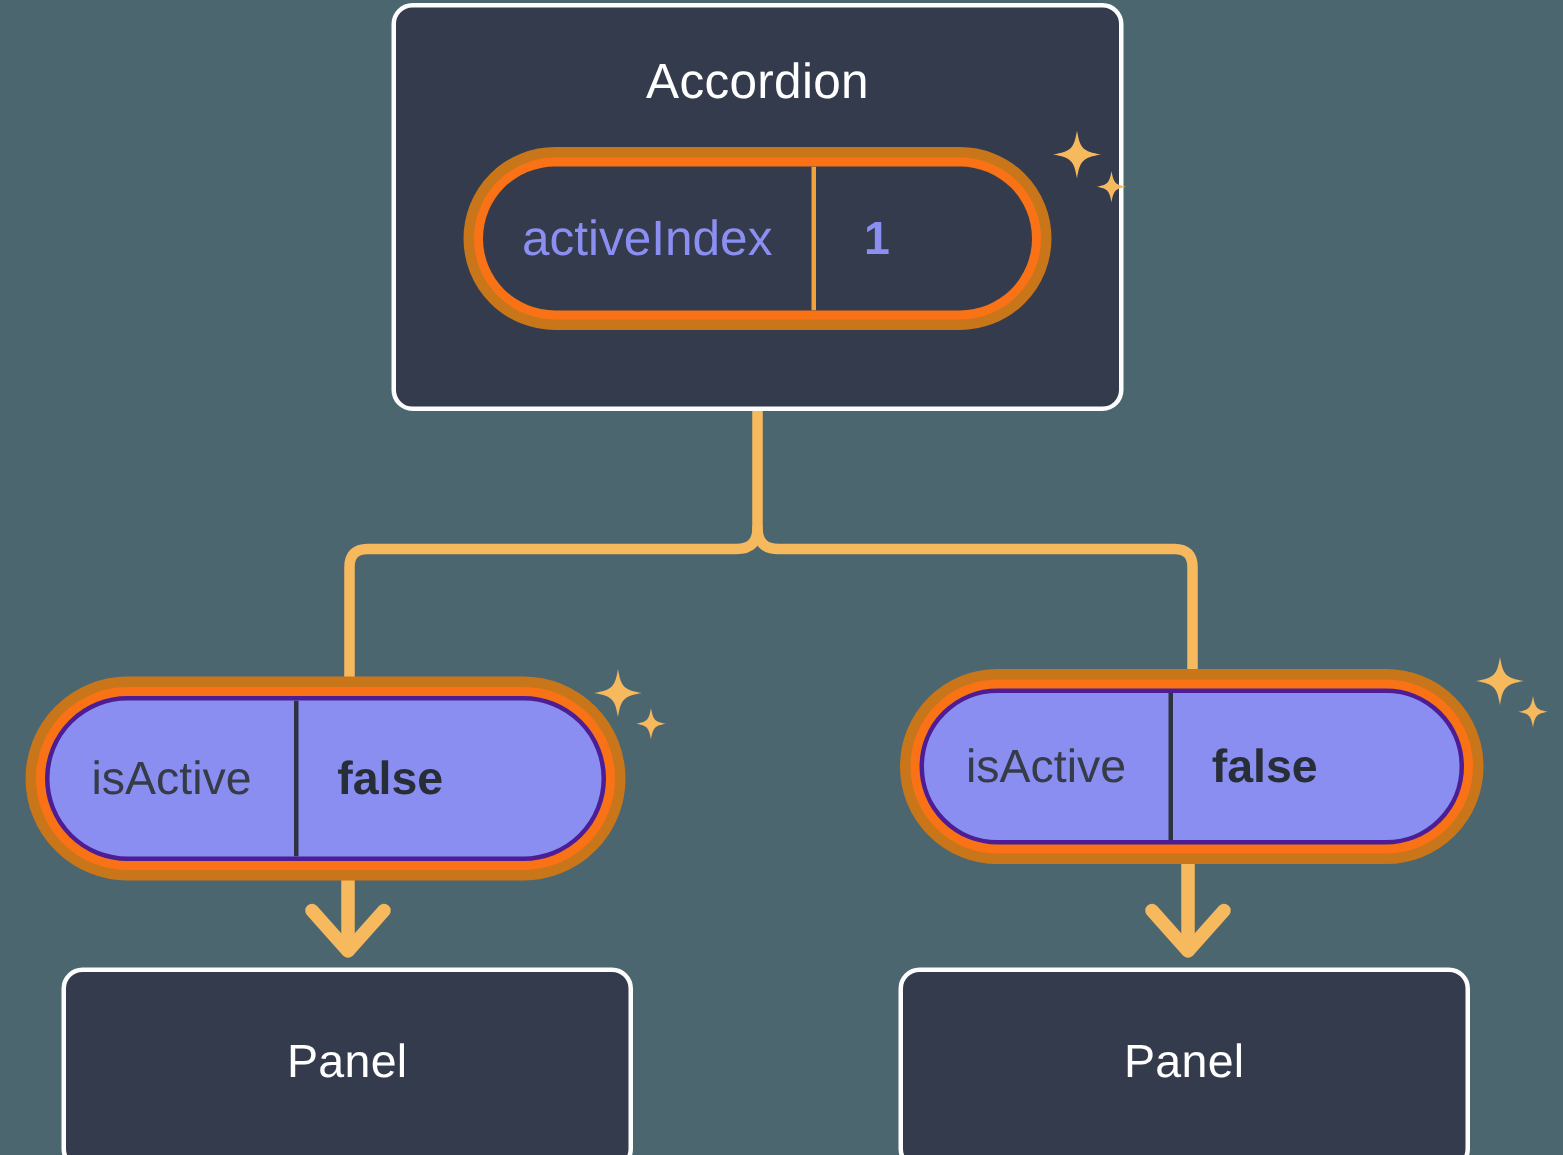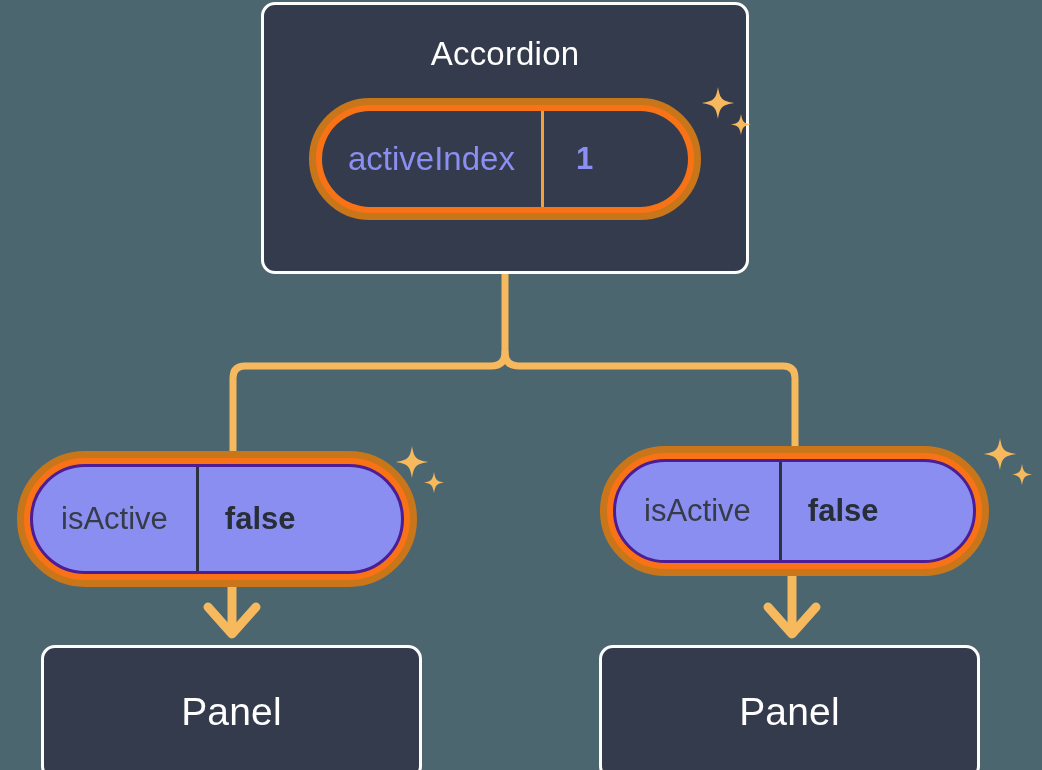--- a/index.html
+++ b/index.html
@@ -63,21 +63,21 @@
 
   .panel-card {
     width: 381px;
     height: 135px;
     border-radius: 14px;
   }
   #panel-left  { left: 41px;  top: 645px; }
   #panel-right { left: 599px; top: 645px; }
 
   .panel-card .card-title {
-    font-size: 39px;
+    font-size: 31px;
     margin-top: 42px;
   }
 
   
   .pill-wrap {
     position: absolute;
     z-index: 4;
   }
 
   .pill {

